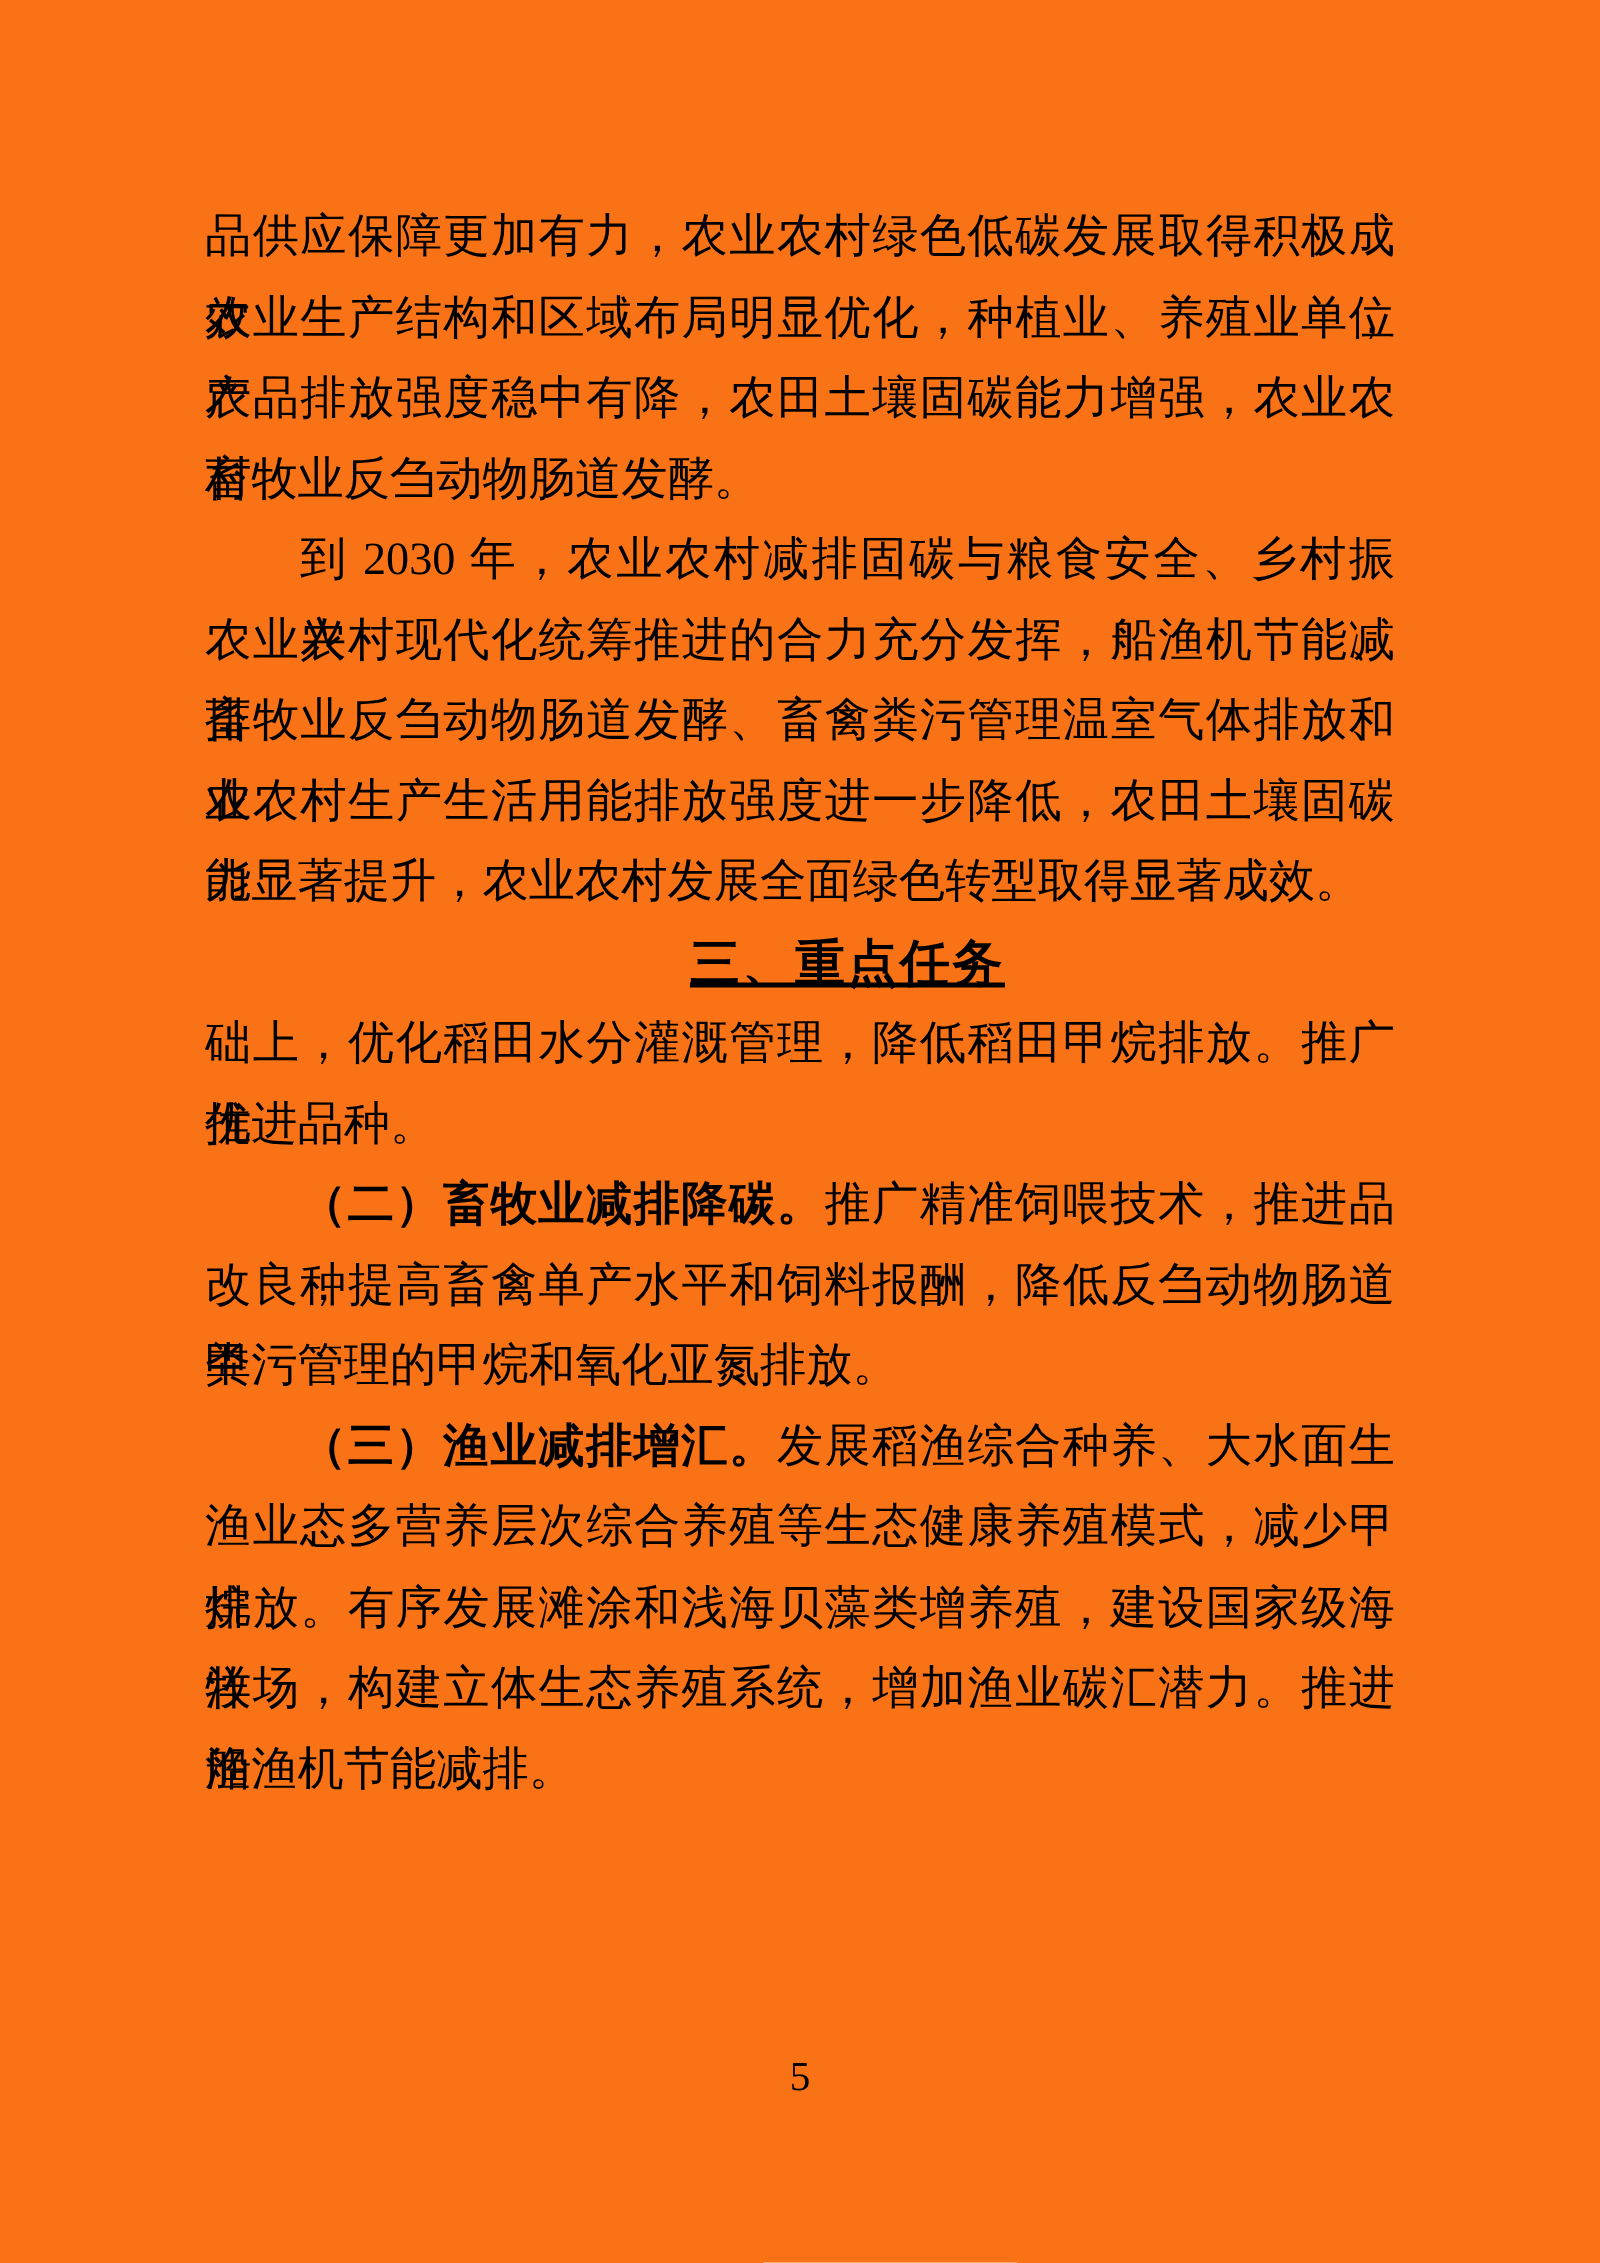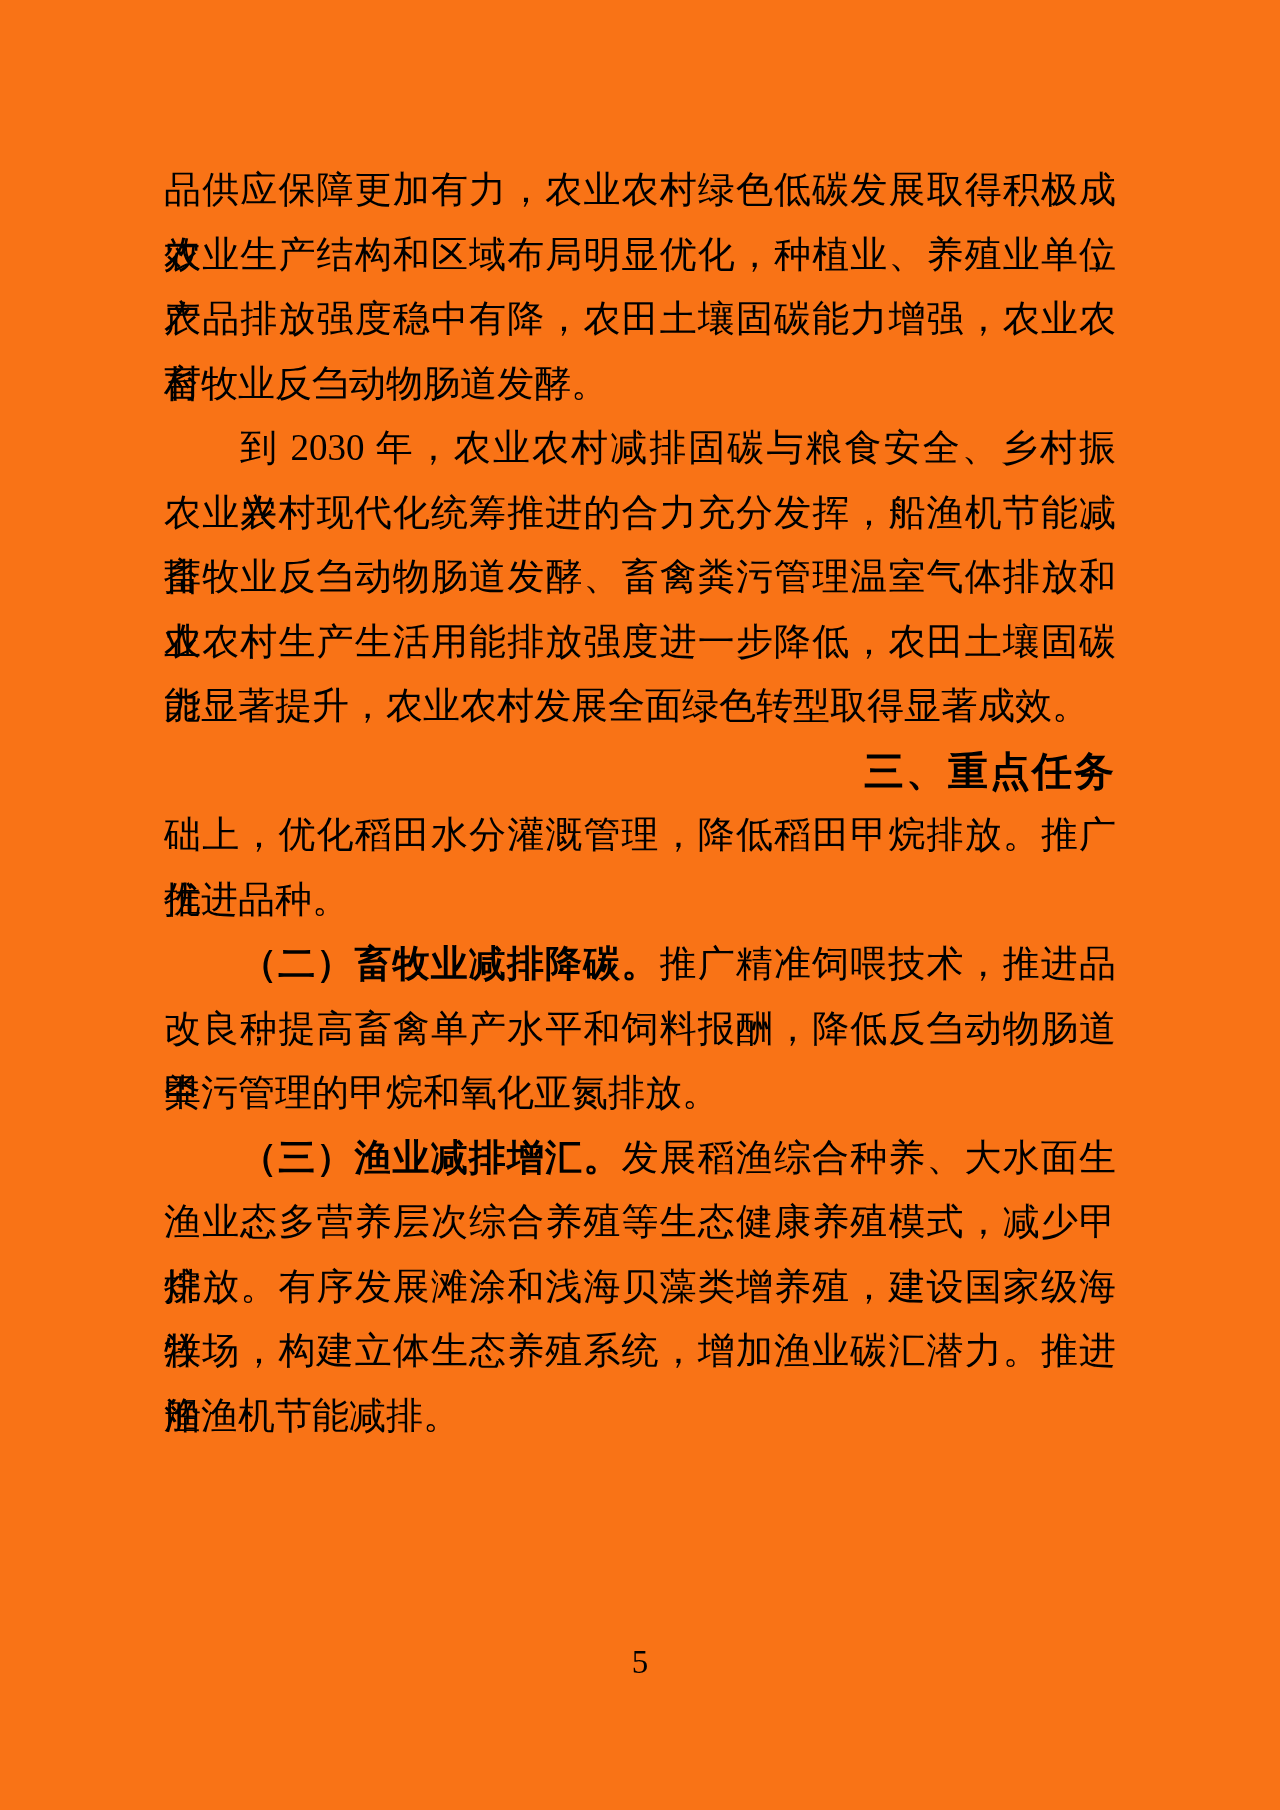--- a/index.html
+++ b/index.html
@@ -37,23 +37,24 @@
     text-align: left;
     text-align-last: auto;
   }
   .line.indent {
     padding-left: 76px;
   }
   .line.heading-line {
     font-family: "Liberation Sans", sans-serif;
     font-weight: 700;
     font-size: 40px;
-    text-align: right;
+    text-align: center;
     text-align-last: auto;
     letter-spacing: 2px;
+    text-decoration: underline;
   }
   .seg-bold {
     font-weight: 700;
   }
   .page-number {
     position: absolute;
     top: 1642px;
     left: 0;
     width: 100%;
     text-align: center;

